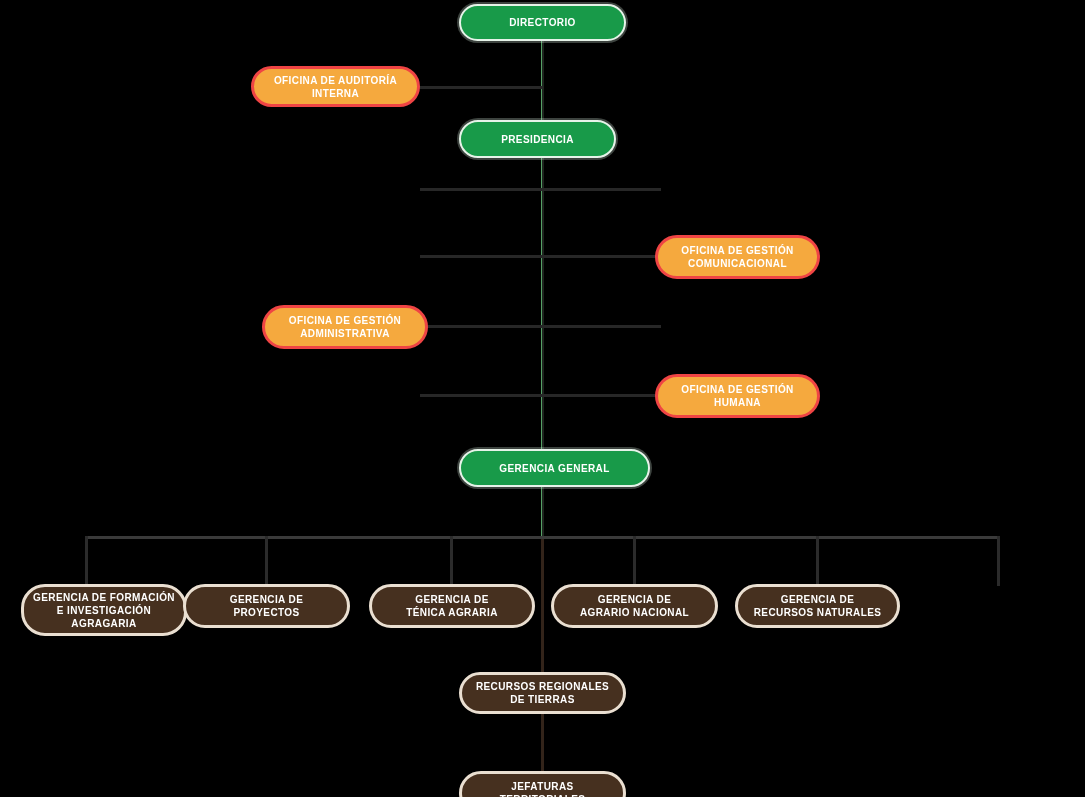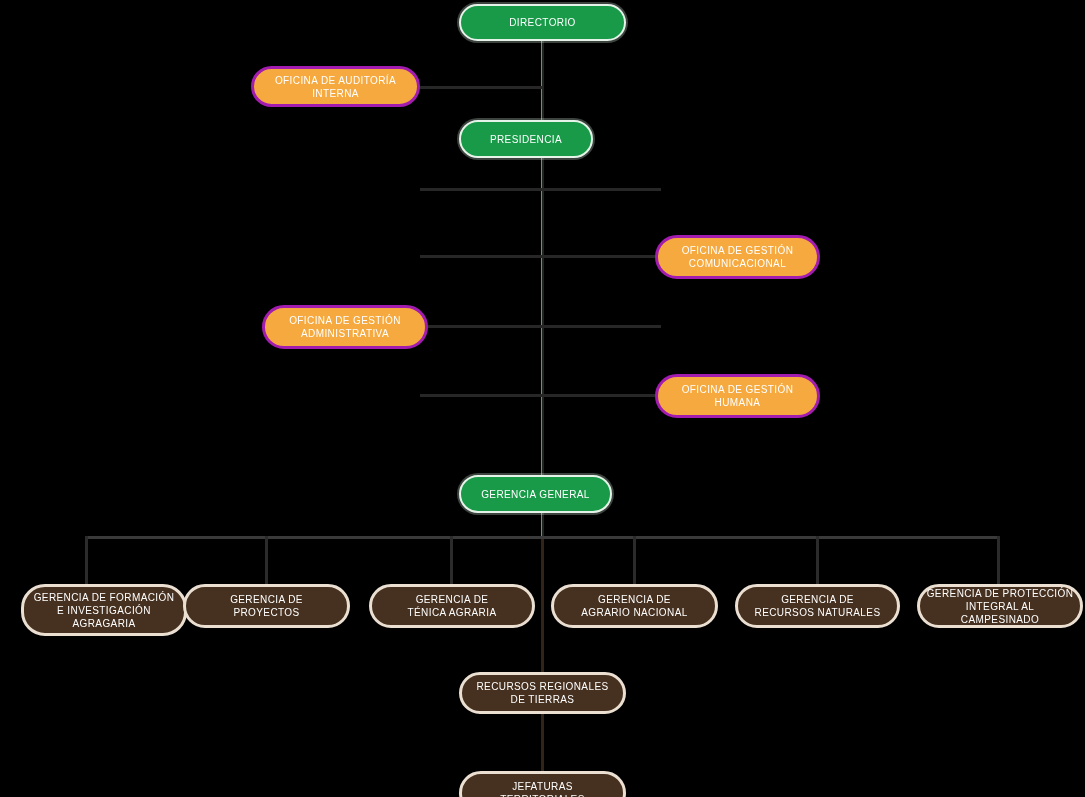--- a/index.html
+++ b/index.html
@@ -2,29 +2,29 @@
 <html><head>
 <meta charset="utf-8">
 <style>
   html,body { margin:0; padding:0; background:#000; }
   #stage {
     position:relative; width:1085px; height:797px; background:#000;
     overflow:hidden; font-family:"Liberation Sans", sans-serif;
   }
   .node {
     position:absolute; z-index:2; display:flex; align-items:center; justify-content:center;
-    text-align:center; color:#ffffff; font-weight:normal; box-sizing:border-box;
+    text-align:center; color:#ffffff; font-weight:bold; box-sizing:border-box;
   }
   .node span {
     white-space:pre-line; font-size:10px; line-height:1.3; letter-spacing:.4px;
     padding:0 6px;
   }
   .green  { background:#189a49; border:2px solid #e6f3e9; border-radius:20px;
             box-shadow:0 0 0 2px rgba(220,240,226,.28); }
-  .orange { background:#f5a93e; border:3px solid #a21caf; border-radius:24px; }
+  .orange { background:#f5a93e; border:3px solid #ef4444; border-radius:24px; }
   .brown  { background:#46301f; border:3px solid #eadfd1; border-radius:24px; }
   .line { position:absolute; z-index:1; }
   .hline { height:3px; background:#272727; }
   .busline { height:3px; background:#3a3a3a; }
   .vdrop { width:3px; background:#2b2b2b; }
   .spine-top { width:3px; background:linear-gradient(to right,#56a066 0 1px,#1e241e 1px 100%); }
   .spine-bottom { width:3px; background:#33241a; }
 </style>
 </head>
 <body>
@@ -49,24 +49,24 @@
   <div class="line vdrop" style="left:85px;  top:536px; height:50px;"></div>
   <div class="line vdrop" style="left:265px; top:536px; height:50px;"></div>
   <div class="line vdrop" style="left:450px; top:536px; height:50px;"></div>
   <div class="line vdrop" style="left:633px; top:536px; height:50px;"></div>
   <div class="line vdrop" style="left:816px; top:536px; height:50px;"></div>
   <div class="line vdrop" style="left:997px; top:536px; height:50px;"></div>
 
   <div class="node green" style="left:459px; top:4px;   width:167px; height:37px;">
     <span>DIRECTORIO</span>
   </div>
-  <div class="node green" style="left:459px; top:120px; width:134px; height:38px;">
+  <div class="node green" style="left:459px; top:120px; width:157px; height:38px;">
     <span>PRESIDENCIA</span>
   </div>
-  <div class="node green" style="left:459px; top:475px; width:153px; height:38px;">
+  <div class="node green" style="left:459px; top:449px; width:191px; height:38px;">
     <span>GERENCIA GENERAL</span>
   </div>
 
   <div class="node orange" style="left:251px; top:66px; width:169px; height:41px;">
     <span>OFICINA DE AUDITORÍA
 INTERNA</span>
   </div>
 
   <div class="node orange" style="left:262px; top:305px; width:166px; height:44px;">
     <span>OFICINA DE GESTIÓN
@@ -95,24 +95,20 @@
 TÉNICA AGRARIA</span>
   </div>
   <div class="node brown" style="left:551px; top:584px; width:167px; height:44px;">
     <span>GERENCIA DE
 AGRARIO NACIONAL</span>
   </div>
   <div class="node brown" style="left:735px; top:584px; width:165px; height:44px;">
     <span>GERENCIA DE
 RECURSOS NATURALES</span>
   </div>
-  <div class="node brown" style="left:917px; top:584px; width:166px; height:44px;">
-    <span>GERENCIA DE  PROTECCIÓN
-INTEGRAL AL CAMPESINADO</span>
-  </div>
 
   <div class="node brown" style="left:459px; top:672px; width:167px; height:42px;">
     <span>RECURSOS REGIONALES
 DE TIERRAS</span>
   </div>
   <div class="node brown" style="left:459px; top:750px; width:167px; height:44px;margin-top:21px;">
     <span>JEFATURAS
 TERRITORIALES</span>
   </div>
 

